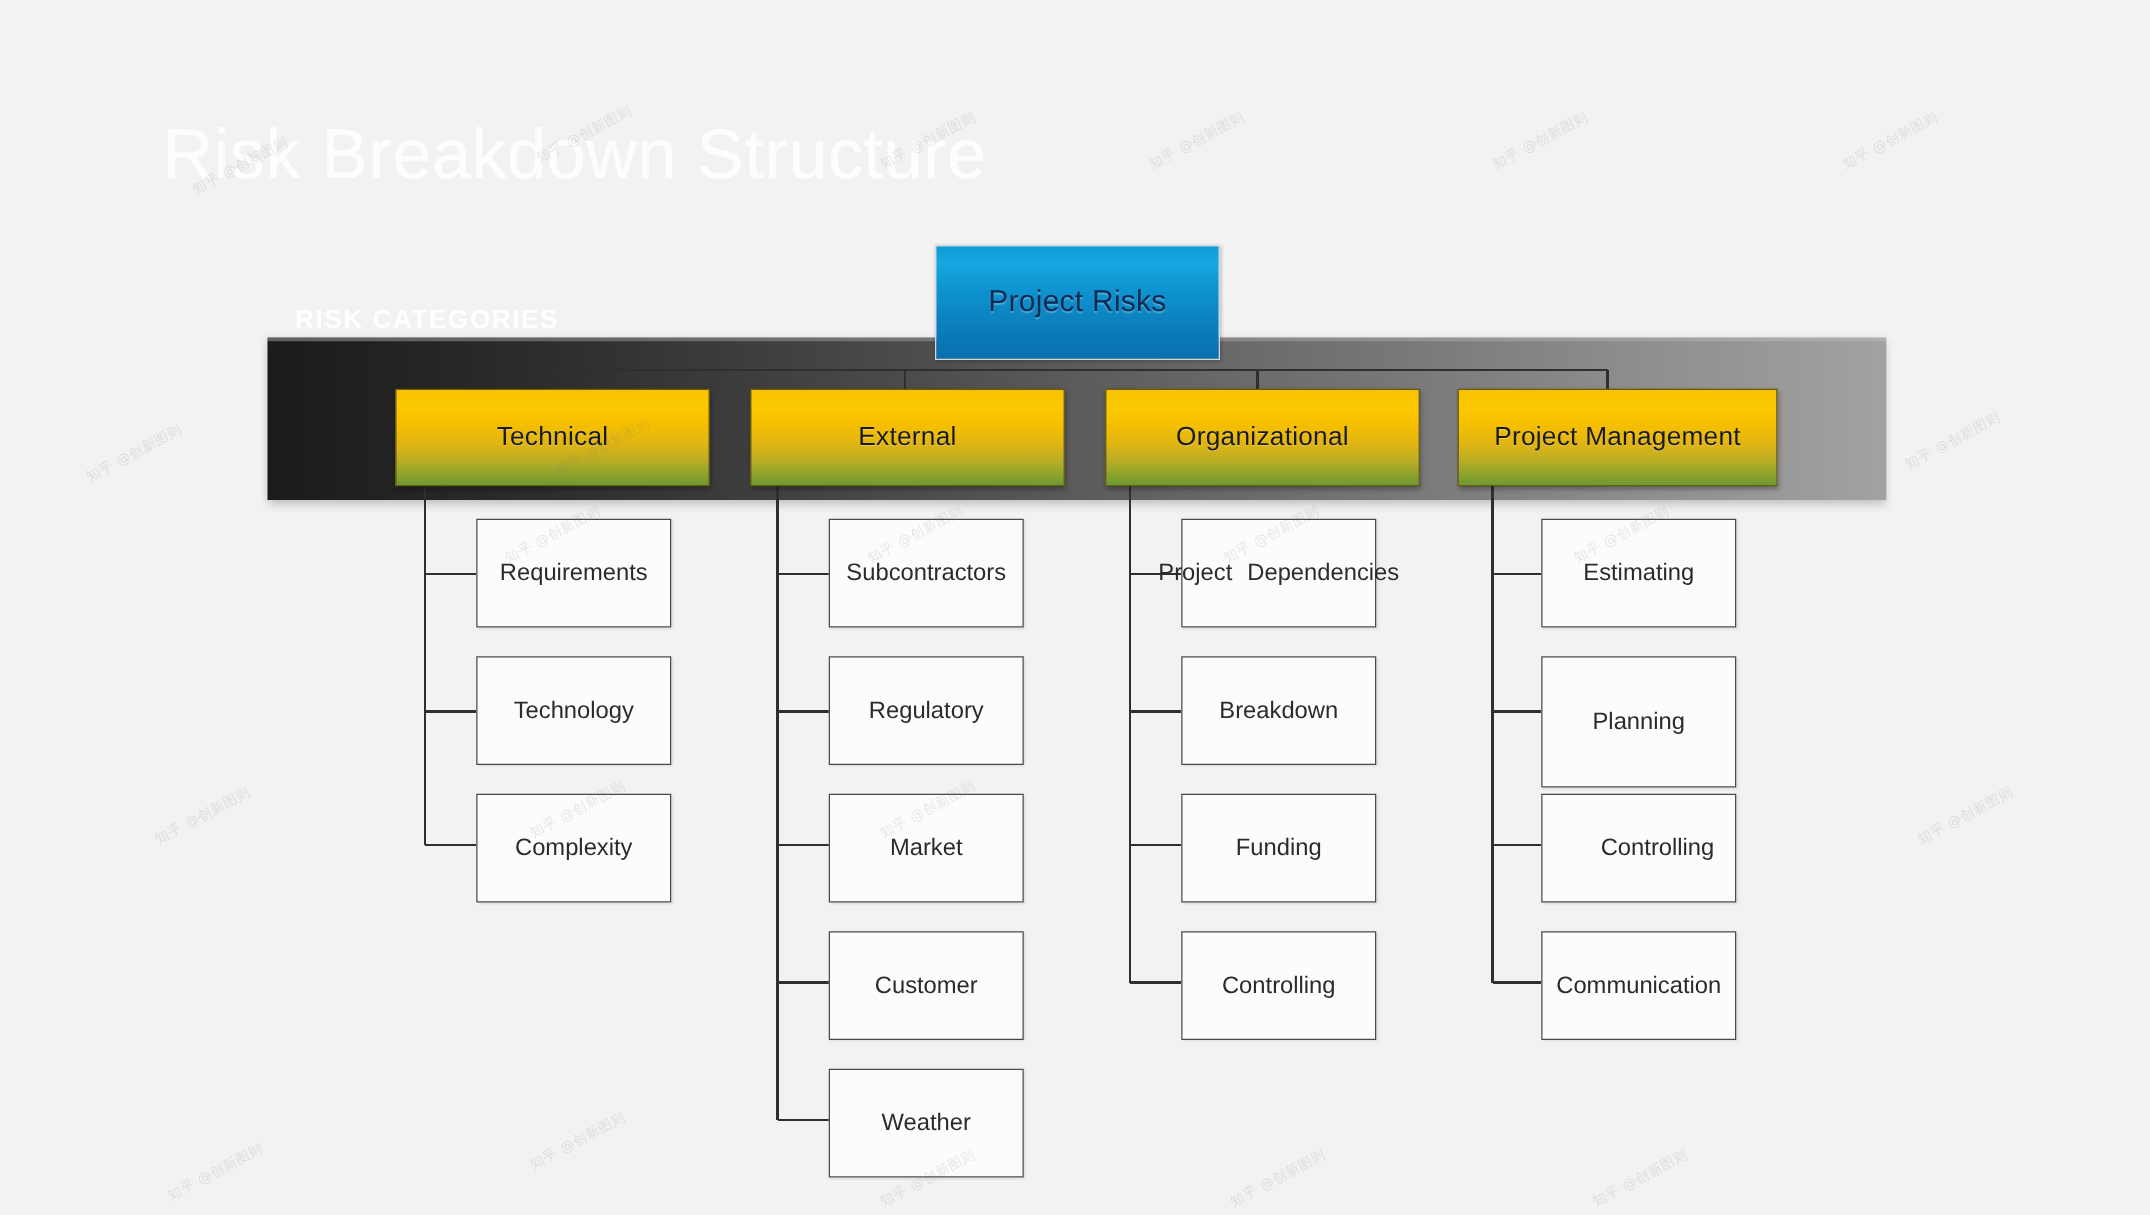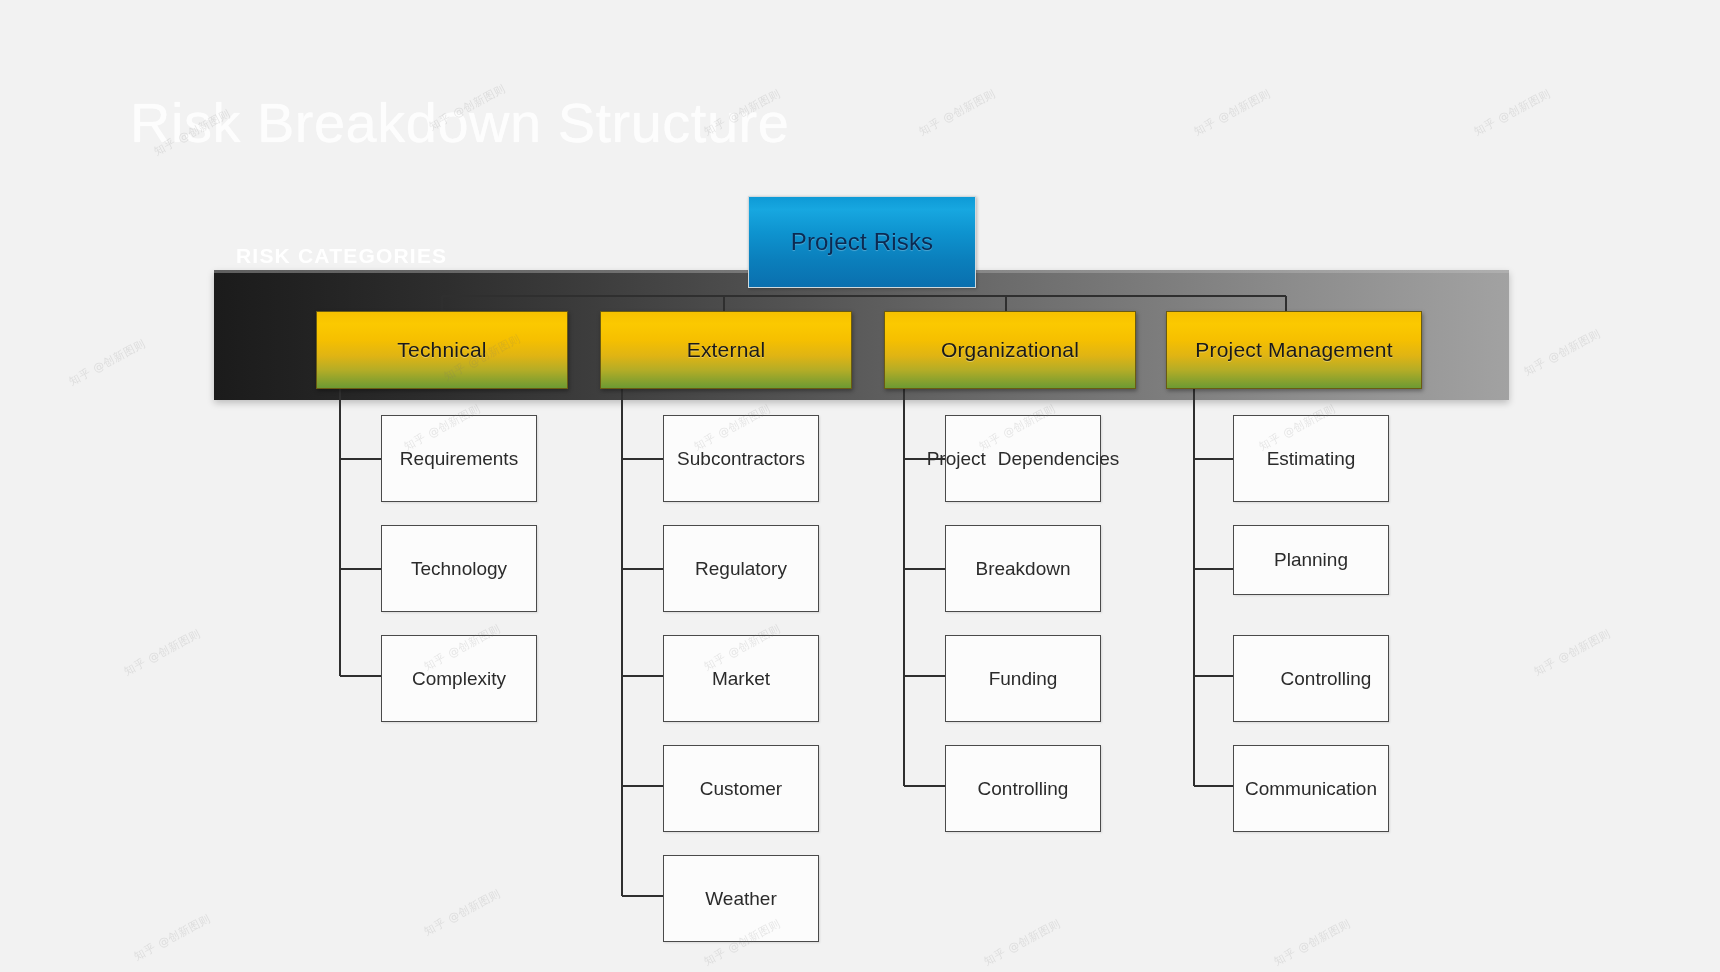--- a/index.html
+++ b/index.html
@@ -289,21 +289,21 @@
   <div class="leaf-node" style="left:945px; top:635px; width:156px; height:87px;">
     <span class="node-label">Funding</span>
   </div>
   <div class="leaf-node" style="left:945px; top:745px; width:156px; height:87px;">
     <span class="node-label">Controlling</span>
   </div>
 
   <div class="leaf-node" style="left:1233px; top:415px; width:156px; height:87px;">
     <span class="node-label">Estimating</span>
   </div>
-  <div class="leaf-node" style="left:1233px; top:525px; width:156px; height:70px;">
+  <div class="leaf-node" style="left:1233px; top:525px; width:156px; height:105px;">
     <span class="node-label">Planning</span>
   </div>
   <div class="leaf-node" style="left:1233px; top:635px; width:156px; height:87px;padding-left:30px;">
     <span class="node-label">Controlling</span>
   </div>
   <div class="leaf-node" style="left:1233px; top:745px; width:156px; height:87px;text-align:center;">
     <span class="node-label">Communication</span>
   </div>
 
   <div class="wm" style="left:150px;  top:125px;">知乎 @创新图则</div>

